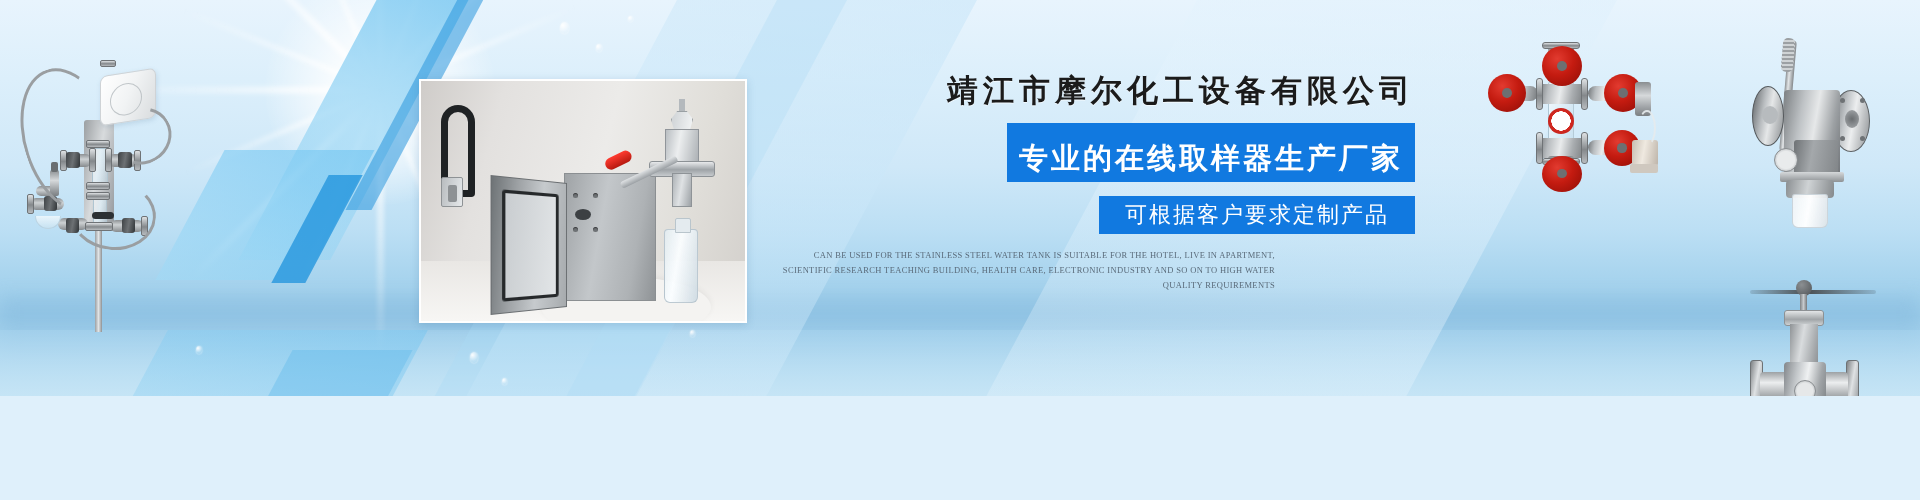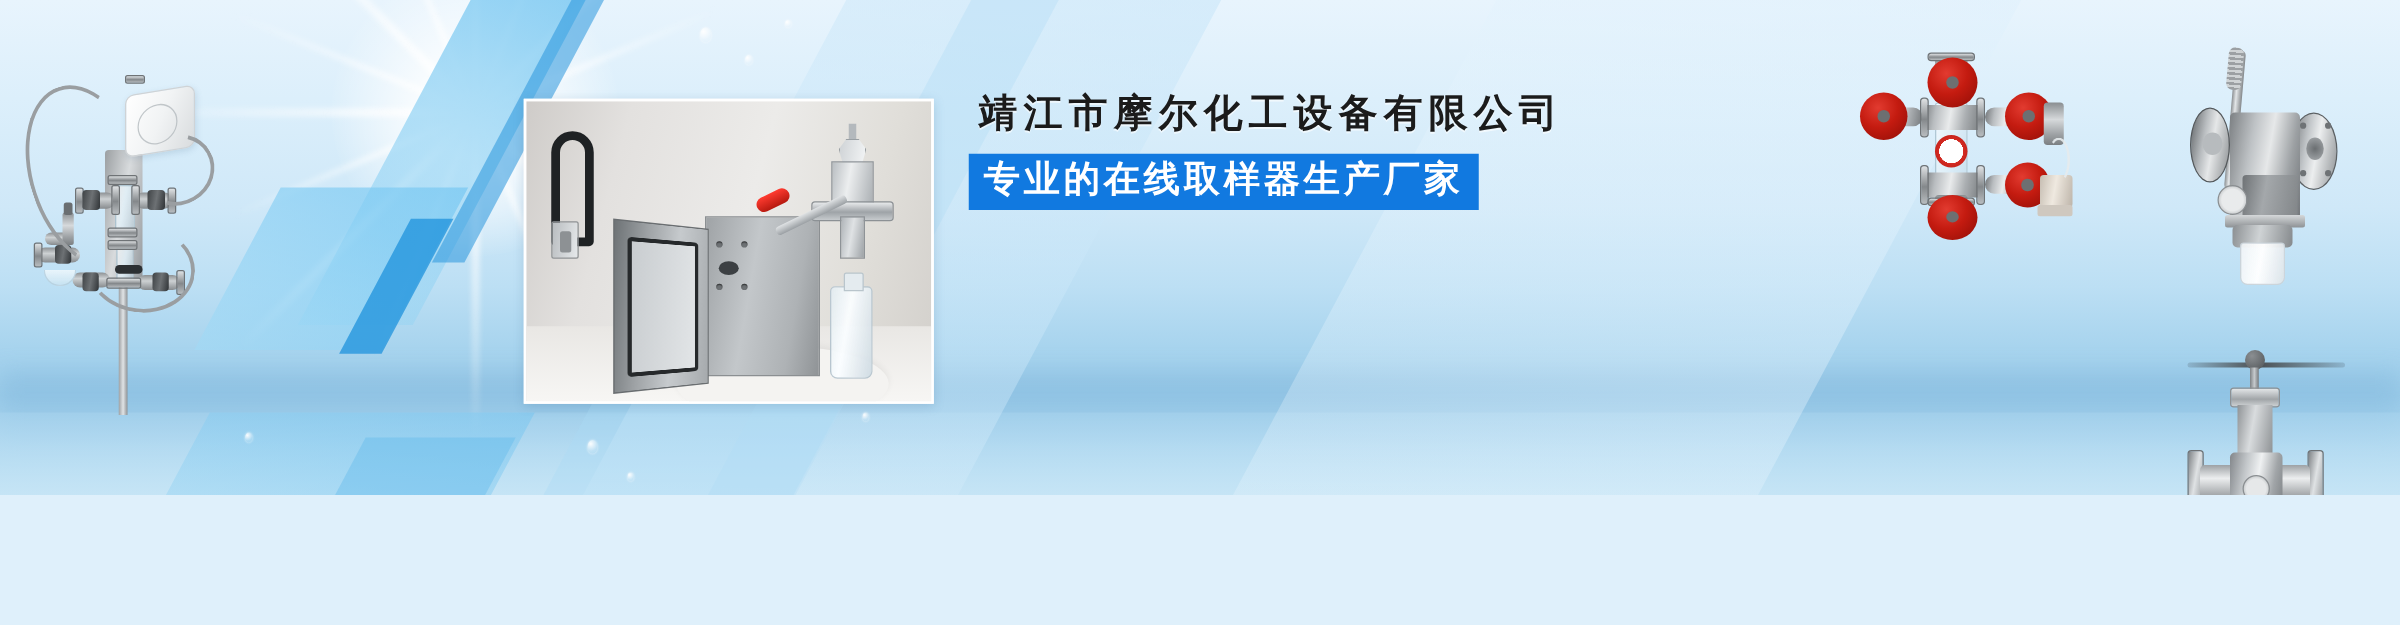--- a/index.html
+++ b/index.html
@@ -18,20 +18,21 @@
       linear-gradient(to bottom,
         #e8f4fd 0%,
         #dceffb 20%,
         #cfe8f8 42%,
         #bcdff4 58%,
         #a8d4ee 70%,
         #9ccdea 80%,
         #a9d4ee 88%,
         #bcdff4 95%,
         #cfe8f8 100%);
+    text-align: right;
   }
 
   
   .horizon{
     position:absolute; left:0; right:0; top:298px; height:60px;
     background:linear-gradient(to bottom, rgba(120,175,215,.45), rgba(150,198,228,.05));
     filter:blur(9px);
   }
   .horizon2{
     position:absolute; left:0; right:0; top:330px; height:170px;
@@ -187,21 +188,21 @@
     font-family:"Liberation Serif","DejaVu Serif",serif;
     font-size:31px; font-weight:700; color:#1b1b1b;
     letter-spacing:5px; line-height:1.25;
     padding-left:8px;
     text-shadow:0 1px 0 rgba(255,255,255,.6);
   }
   .headline{
     display:inline-block; margin-top:12px;
     background:#1179e0; color:#fff;
     font-size:29px; font-weight:700; letter-spacing:3px;
-    padding:6px 12px 7px; line-height:1.1;
+    padding:20px 12px 7px; line-height:1.1;
     white-space:nowrap;
   }
   .subline{
     margin-top:14px; padding-left:6px;
     font-size:22px; font-weight:400; color:#1d1d1d;
     letter-spacing:0.5px; white-space:nowrap;
   }
   .badge{
     display:inline-block; margin-top:14px; margin-left:22px;
     background:#1179e0; color:#fff;
@@ -461,16 +462,18 @@
     <div style="position:absolute;left:52px;top:146px;width:28px;height:14px;border-radius:2px;
                 background:linear-gradient(100deg,#9498 9b,#d8dbdd 45%,#8b8f92)"></div>
     <div style="position:absolute;left:54px;top:156px;width:24px;height:28px;border-radius:2px 2px 5px 5px;
                 background:linear-gradient(100deg,rgba(240,245,248,.9),rgba(255,255,255,.95) 45%,rgba(222,230,236,.88));
                 border:1px solid rgba(198,210,218,.9)"></div>
   </div>
 
   <div class="textblock">
     <div class="company">靖江市摩尔化工设备有限公司</div>
     <div class="headline">专业的在线取样器生产厂家</div>
+    <div class="badge">可根据客户要求定制产品</div>
+    <div class="engtext">CAN BE USED FOR THE STAINLESS STEEL WATER TANK IS SUITABLE FOR THE HOTEL, LIVE IN APARTMENT, SCIENTIFIC RESEARCH TEACHING BUILDING, HEALTH CARE, ELECTRONIC INDUSTRY AND SO ON TO HIGH WATER QUALITY REQUIREMENTS</div>
   </div>
 
 
 </div>
 
 </body></html>

